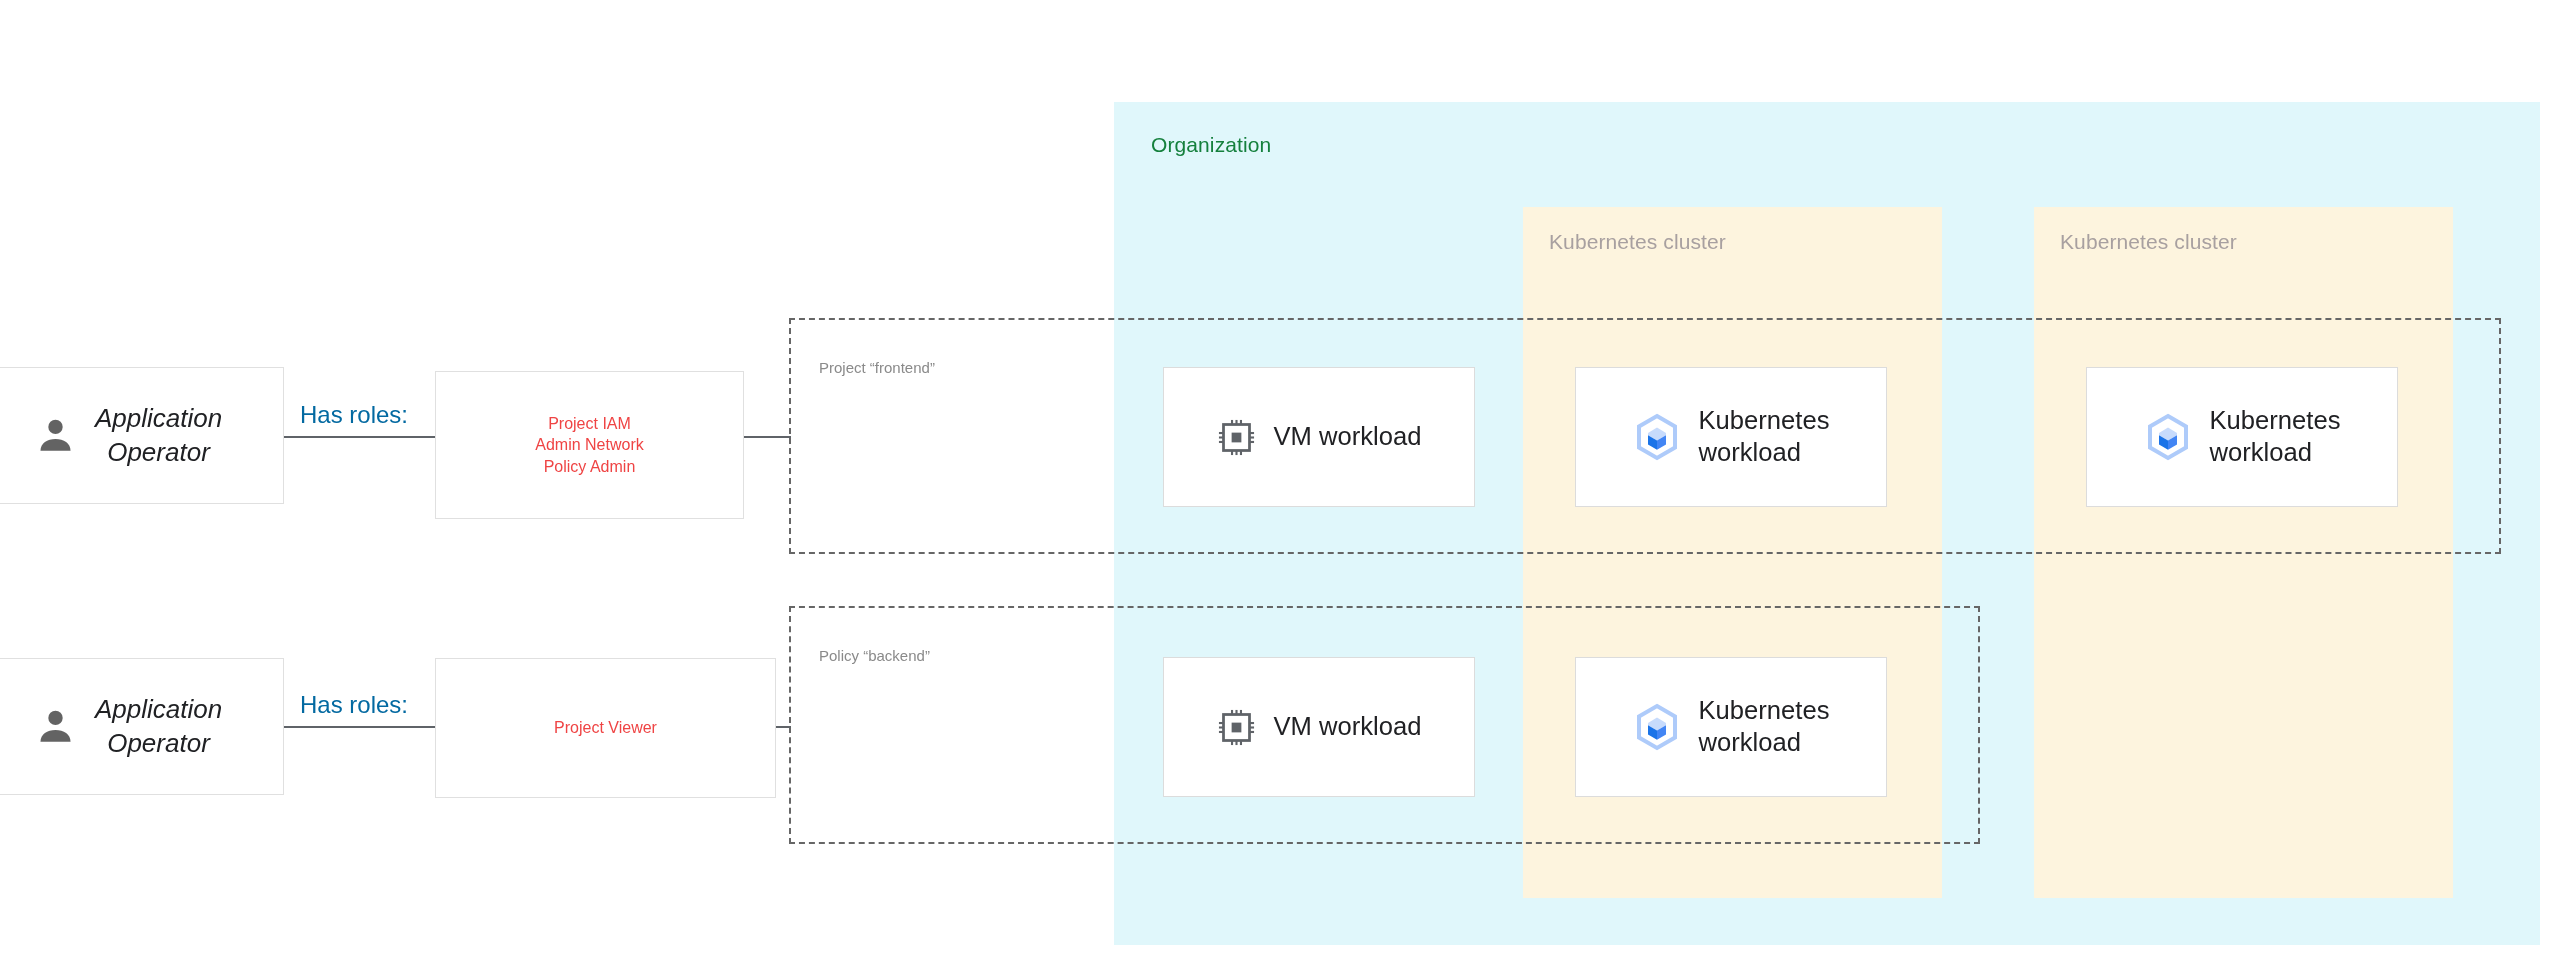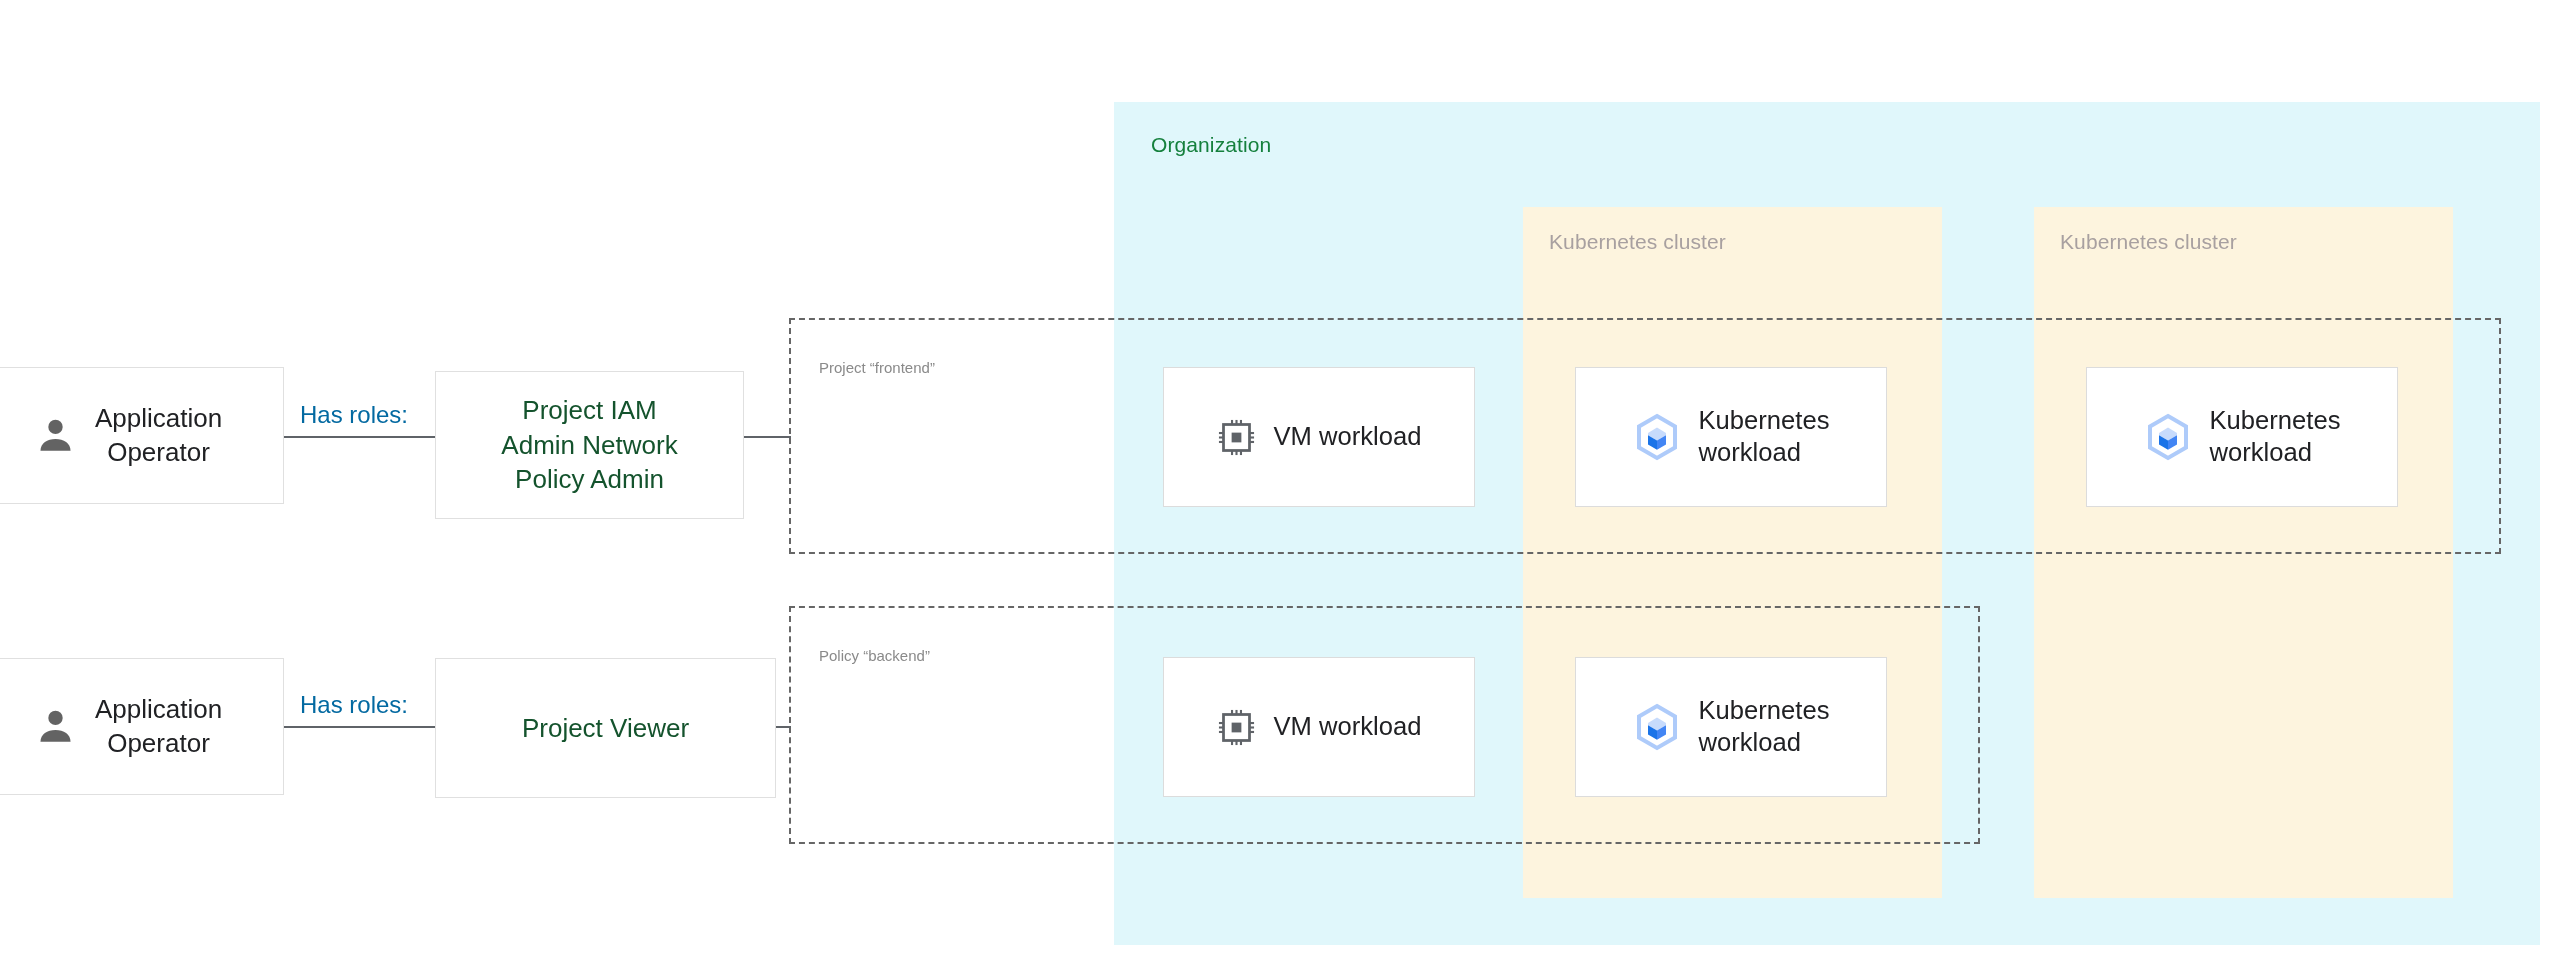--- a/index.html
+++ b/index.html
@@ -15,22 +15,22 @@
   .project{border:2.1px dashed #666;background:transparent;}
   .project-label{color:#8a8a8a;font-size:15px;white-space:nowrap;}
 
   
   .card{background:#ffffff;border:1.4px solid #dcdcdc;display:flex;align-items:center;
         justify-content:center;}
   .card-inner{display:flex;align-items:center;gap:18px;}
   .card-text{font-size:25.6px;color:#202124;line-height:1.25;white-space:pre-line;}
   .box{background:#fff;border:1.4px solid #e0e0e0;display:flex;align-items:center;
        justify-content:center;text-align:center;}
-  .box-text{font-size:26px;color:#14532d;line-height:1.33;white-space:pre-line;}
-  .user-inner{display:flex;align-items:center;gap:18px;}
+  .box-text{font-size:16px;color:#ef4444;line-height:1.33;white-space:pre-line;}
+  .user-inner{display:flex;align-items:center;gap:18px;font-style:italic;}
   .user-text{font-size:26px;color:#202124;line-height:1.28;white-space:pre-line;}
 
   
   .conn{background:#5f6368;height:2.1px;}
   .conn-label{color:#0369a1;font-size:24px;white-space:nowrap;}
 
   svg{display:block;}
 </style>
 </head>
 <body>

